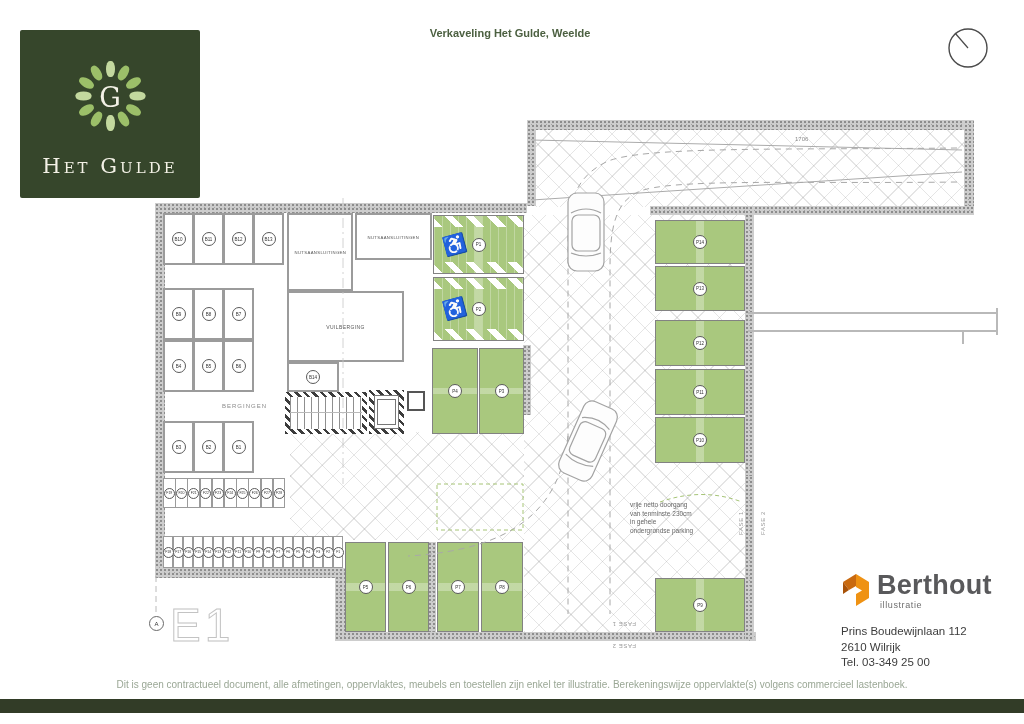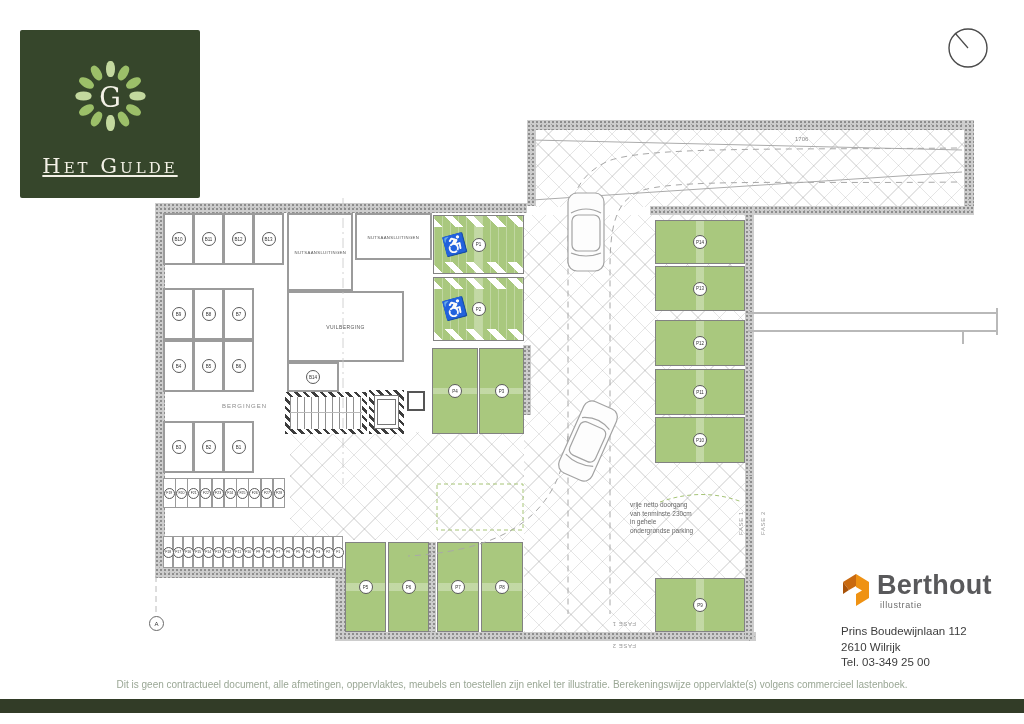--- a/index.html
+++ b/index.html
@@ -8,21 +8,21 @@
 
   
   .logo-block{position:absolute;left:20px;top:30px;width:180px;height:168px;
               background:#36462b;border-radius:2px;}
   .logo-wreath{position:absolute;left:0;top:0;width:180px;height:135px;}
   .leaf{position:absolute;width:9px;height:16px;border-radius:50% 50% 50% 50%/60% 60% 60% 60%;}
   .logo-g{position:absolute;left:0;top:52px;width:180px;text-align:center;
           font-family:"DejaVu Serif",serif;font-size:27px;color:#f3f1e6;}
   .logo-name{position:absolute;left:0;top:124px;width:180px;text-align:center;
              font-family:"DejaVu Serif",serif;font-variant:small-caps;letter-spacing:3px;
-             font-size:21px;color:#f3f1e6;text-decoration:underline;}
+             font-size:21px;color:#f3f1e6;}
   .title-block{position:absolute;left:350px;top:22px;width:320px;text-align:center;color:#4c6041;}
   .title-small{font-size:13px;font-weight:500;}
   .title-main{font-size:34px;font-weight:400;margin-top:2px;letter-spacing:.5px;}
   .title-sub{font-size:11px;font-weight:700;margin-top:5px;}
   .north-svg{position:absolute;left:946px;top:25px;}
 
   
   .wall{position:absolute;background-color:#cdcdcd;
         background-image:radial-gradient(#8d8d8d .8px,transparent .9px),
                          radial-gradient(#a6a6a6 .7px,transparent .8px);
@@ -97,20 +97,21 @@
         <div class="leaf" style="left: 72px; top: 34.6173px; background: rgb(156, 191, 105); transform: rotate(330deg);"></div>
         <div class="leaf" style="left: 85.5px; top: 31px; background: rgb(195, 216, 158); transform: rotate(360deg);"></div>
         <div class="leaf" style="left: 99px; top: 34.6173px; background: rgb(156, 191, 105); transform: rotate(390deg);"></div>
         <div class="leaf" style="left: 108.883px; top: 44.5px; background: rgb(156, 191, 105); transform: rotate(420deg);"></div>
       </div>
     <div class="logo-g">G</div>
     <div class="logo-name">Het Gulde</div>
   </div>
 
   <div class="title-block">
+    <div class="title-sub">Verkaveling Het Gulde, Weelde</div>
   </div>
 
   <svg class="north-svg" width="44" height="44">
     <circle cx="22" cy="23" r="19" fill="none" stroke="#4a4a4a" stroke-width="1.4"></circle>
     <line x1="22" y1="23" x2="9" y2="8" stroke="#4a4a4a" stroke-width="1.2"></line>
   </svg>
 
   <div id="plan" style="position:absolute;inset:0;">
 
     <div class="xhatch" style="left:536px;top:130px;width:428px;height:77px;"></div>
@@ -166,20 +167,21 @@
       <div>in gehele</div>
       <div>ondergrondse parking</div>
     </div>
     <div class="dimtext" style="left:795px;top:136px;">1706</div>
 
     <div class="fase" style="left:738px;top:535px;transform:rotate(-90deg);transform-origin:left top;">FASE 1</div>
     <div class="fase" style="left:760px;top:535px;transform:rotate(-90deg);transform-origin:left top;">FASE 2</div>
     <div class="fase" style="left:612px;top:621px;transform:rotate(180deg);">FASE 1</div>
     <div class="fase" style="left:612px;top:643px;transform:rotate(180deg);">FASE 2</div>
 
+    <div class="sheet-label">E1</div>
     <div class="marker-a">A</div>
   <div class="room" style="left: 163px; top: 213px; width: 31px; height: 52px;">
         <div class="circ">B10</div>
       </div>
       <div class="room" style="left: 193px; top: 213px; width: 31px; height: 52px;">
         <div class="circ">B11</div>
       </div>
       <div class="room" style="left: 223px; top: 213px; width: 31px; height: 52px;">
         <div class="circ">B12</div>
       </div>

